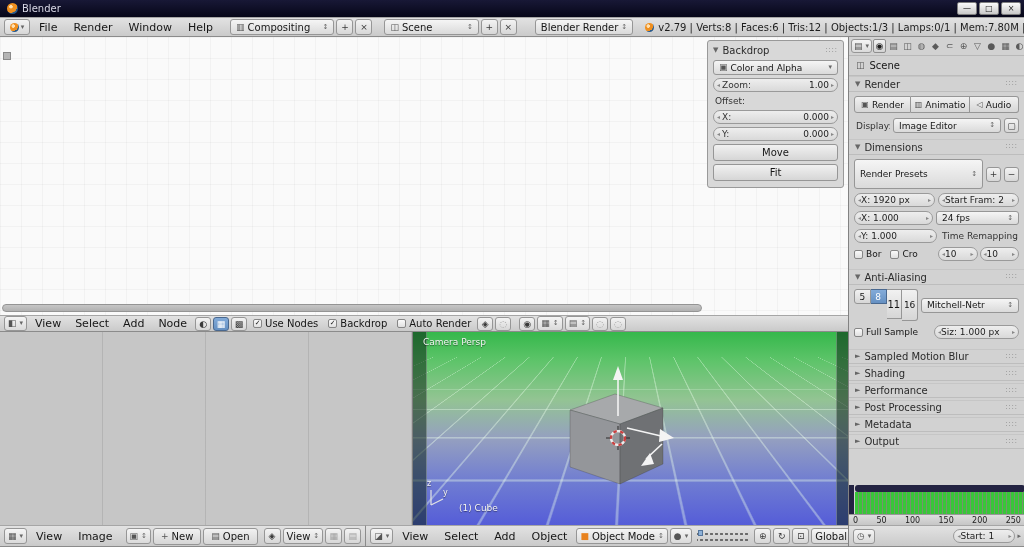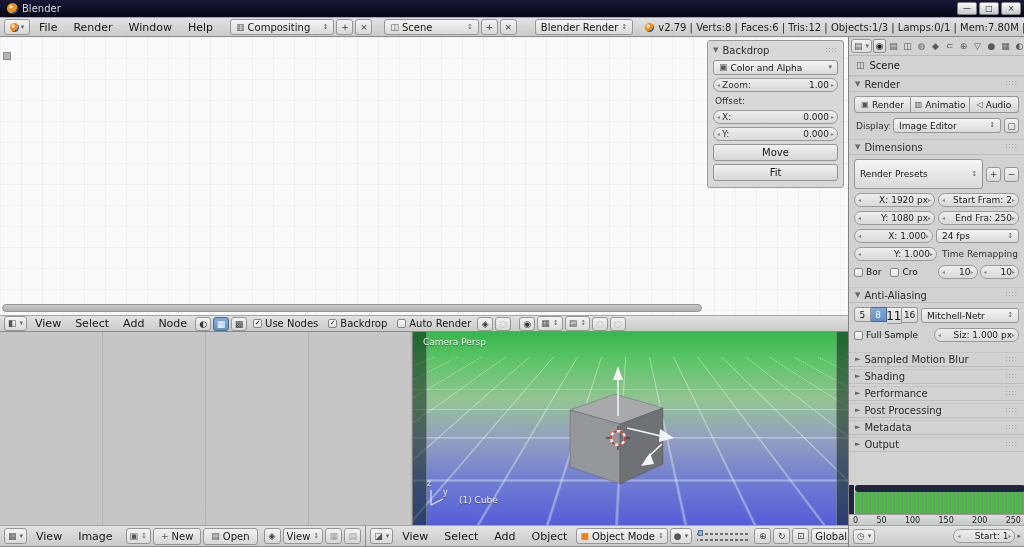--- a/index.html
+++ b/index.html
@@ -21,21 +21,21 @@
 .ar{font-size:7px;color:#666;line-height:1}
 .ic{font-size:9px;color:#555;line-height:1}
 .sq{display:inline-flex;align-items:center;justify-content:center;gap:2px;width:17px;height:16px;background:linear-gradient(#f3f3f3,#d7d7d7);border:1px solid #969696;border-radius:3px;font-size:9px;color:#3a3a3a;flex:none}
 .sq.wide{width:26px}
 .sq.pressed{background:linear-gradient(#83abd9,#6590c2);border-color:#49688f;color:#fff}
 .sq.dim{color:#a0a0a0}
 .btn{display:flex;align-items:center;justify-content:center;gap:3px;height:17px;background:linear-gradient(#f1f1f1,#d6d6d6);border:1px solid #969696;border-radius:3px;font-size:10px;white-space:nowrap;overflow:hidden}
 .btn.pressed{background:linear-gradient(#83abd9,#6590c2);border-color:#49688f;color:#fff}
 .nf{display:flex;align-items:center;height:14px;background:linear-gradient(#eeeeee,#d9d9d9);border:1px solid #9a9a9a;border-radius:8px;font-size:9px;padding:0 3px;color:#222;white-space:nowrap;overflow:hidden}
 .nf .st{font-size:6px;color:#888;line-height:1}
-.nf .t{flex:1;text-align:right;overflow:hidden}
+.nf .t{flex:1;text-align:left;overflow:hidden}
 .nf .lab{flex:1;text-align:left;padding-left:2px;color:#333}
 .nf .val{padding-right:2px}
 .chk{width:9px;height:9px;border:1px solid #868686;border-radius:2px;background:linear-gradient(#fafafa,#e0e0e0);display:inline-flex;align-items:center;justify-content:center;font-size:7px;color:#222;line-height:1;flex:none}
 .hchk{display:inline-flex;align-items:center;gap:3px;margin:0 4px;font-size:10px;white-space:nowrap}
 .grip{margin-left:auto;color:#9c9c9c;font-size:8px;letter-spacing:1px;line-height:1}
 .stats{display:flex;align-items:center;gap:4px;margin-left:10px;font-size:10px;color:#1d1d1d;white-space:nowrap}
 
 
 .node-editor{position:absolute;top:37px;left:0;width:848px;height:278px;background:#fafafa;background-image:linear-gradient(rgba(0,0,0,.03) 1px,transparent 1px),linear-gradient(90deg,rgba(0,0,0,.03) 1px,transparent 1px);background-size:21px 21px;overflow:hidden}
 .mini-node{position:absolute;left:3px;top:15px;width:8px;height:8px;background:#b5b5b5;border:1px solid #898989}
@@ -238,21 +238,21 @@
       <line x1="249" y1="112" x2="233" y2="127" stroke="#f4f4f4" stroke-width="1.6"></line>
       <polygon points="237,121 228,134 241,132" fill="#f4f4f4"></polygon>
       <circle cx="205" cy="106" r="7" fill="none" stroke="#ececec" stroke-width="2.4"></circle>
       <circle cx="205" cy="106" r="7" fill="none" stroke="#c84040" stroke-width="2.4" stroke-dasharray="3.5,3.5"></circle>
       <line x1="205" y1="94" x2="205" y2="98" stroke="#2a2a2a" stroke-width="1"></line>
       <line x1="205" y1="114" x2="205" y2="118" stroke="#2a2a2a" stroke-width="1"></line>
       <line x1="193" y1="106" x2="197" y2="106" stroke="#2a2a2a" stroke-width="1"></line>
       <line x1="213" y1="106" x2="217" y2="106" stroke="#2a2a2a" stroke-width="1"></line>
     </svg>
     <span class="vp-label" style="left:10px;top:5px">Camera Persp</span>
-    <span class="vp-label" style="left:46px;bottom:20px">(1) Cube</span>
+    <span class="vp-label" style="left:46px;bottom:12px">(1) Cube</span>
     <div class="vp-axis">
       <svg width="32" height="28" viewBox="0 0 32 28">
         <line x1="14" y1="23" x2="14" y2="8" stroke="#e4e4e4" stroke-width="1.2"></line>
         <line x1="14" y1="23" x2="26" y2="17" stroke="#e4e4e4" stroke-width="1.2"></line>
       </svg>
       <span class="vp-label" style="left:10px;top:-3px;font-size:8px">z</span>
       <span class="vp-label" style="left:26px;top:6px;font-size:8px">y</span>
     </div>
   </div>
 
@@ -390,32 +390,20 @@
       </div>
       <div class="nf" style="flex:1">
         <span class="st">◂</span>
         <span class="t">Start Fram: 2</span>
         <span class="st">▸</span>
       </div>
     </div>
     <div class="prow">
       <div class="nf" style="flex:1">
         <span class="st">◂</span>
-        <span class="t">Y: 1080 px</span>
-        <span class="st">▸</span>
-      </div>
-      <div class="nf" style="flex:1">
-        <span class="st">◂</span>
-        <span class="t">End Fra: 250</span>
-        <span class="st">▸</span>
-      </div>
-    </div>
-    <div class="prow">
-      <div class="nf" style="flex:1">
-        <span class="st">◂</span>
         <span class="t">X: 1.000</span>
         <span class="st">▸</span>
       </div>
       <div class="dd" style="flex:1;height:14px;font-size:9px">
         <span style="flex:1">24 fps</span>
         <span class="ar">↕</span>
       </div>
     </div>
     <div class="prow">
       <div class="nf" style="flex:1">
@@ -452,24 +440,24 @@
       <span class="grip">∷∷</span>
     </div>
     <div class="prow" style="padding-top:4px">
       <div class="seg" style="flex:0 0 64px">
         <div class="btn" style="flex:1;height:15px;font-size:9px">
           <span>5</span>
         </div>
         <div class="btn pressed" style="flex:1;height:15px;font-size:9px">
           <span>8</span>
         </div>
-        <div class="btn" style="flex:1;height:17px;font-size:12px">
+        <div class="btn" style="flex:1;height:30px;font-size:10px">
           <span>11</span>
         </div>
-        <div class="btn" style="flex:1;height:16px;font-size:9px">
+        <div class="btn" style="flex:1;height:32px;font-size:9px">
           <span>16</span>
         </div>
       </div>
       <div class="dd" style="flex:1;height:15px;font-size:9px">
         <span style="flex:1">Mitchell-Netr</span>
         <span class="ar">↕</span>
       </div>
     </div>
     <div class="prow">
       <div style="flex:1;display:flex;gap:3px;align-items:center">

